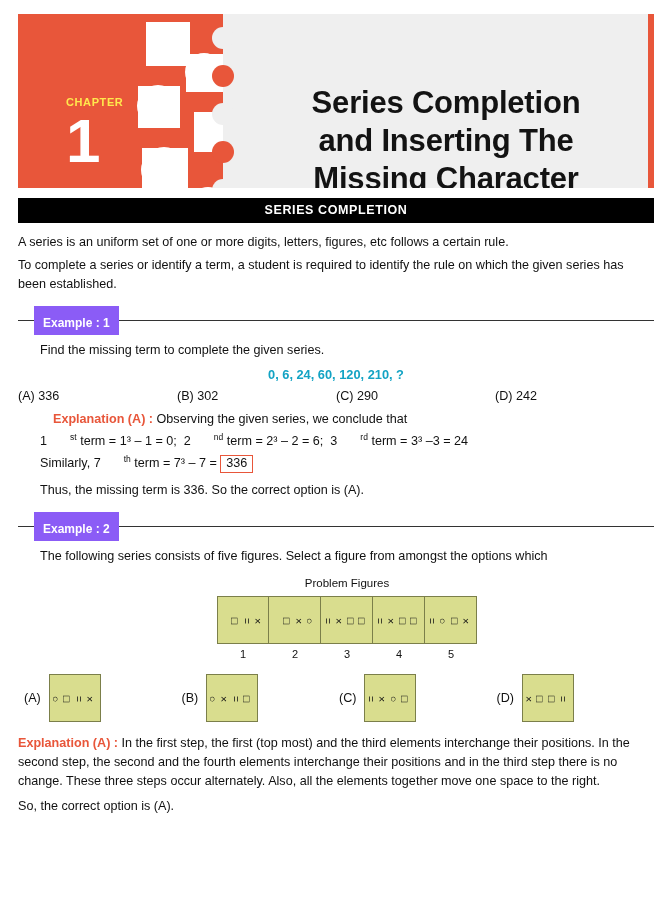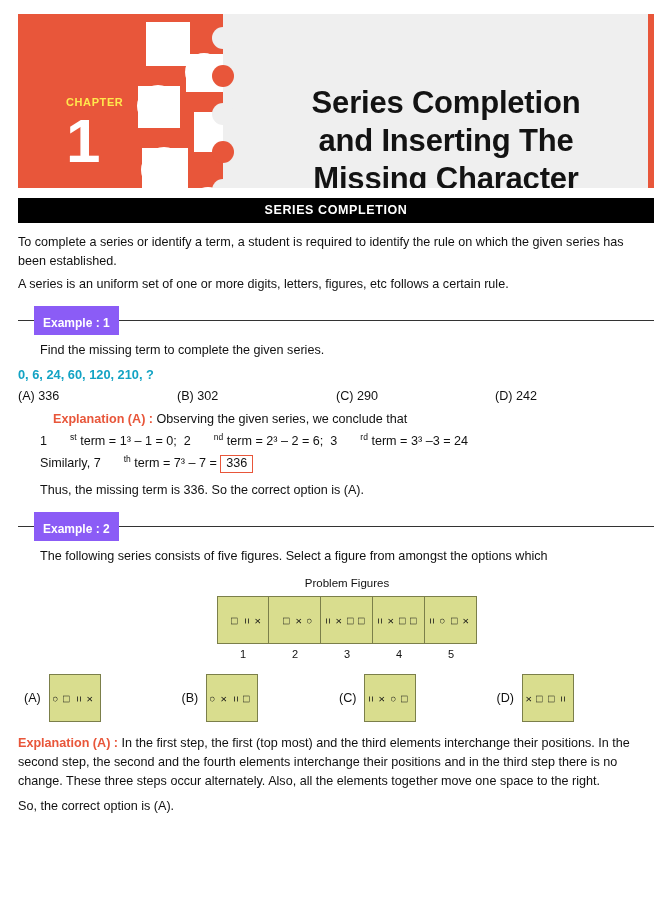--- a/index.html
+++ b/index.html
@@ -115,21 +115,21 @@
   }
   .example-post-line {
     flex: 1;
     height: 1px;
     background: #333333;
   }
   .q-body {
     margin-left: 22px;
   }
   .series-line {
-    text-align: left;
+    text-align: center;
     color: #13a3c4;
     font-weight: bold;
     font-size: 12.8px;
     margin: 5px 0 3px 0;
   }
   .options-row {
     display: flex;
     margin: 2px 0 4px 0;
   }
   .options-row .opt {
@@ -268,22 +268,22 @@
       <div>Series Completion</div>
       <div>and Inserting The</div>
       <div>Missing Character</div>
     </div>
   </div>
 
   <div class="section-bar">SERIES COMPLETION</div>
 
   <div class="content">
 
+    <p>A series is an uniform set of one or more digits, letters, figures, etc follows a certain rule.</p>
     <p>To complete a series or identify a term, a student is required to identify the rule on which the given series has been established.</p>
-    <p>A series is an uniform set of one or more digits, letters, figures, etc follows a certain rule.</p>
 
     <div class="example-row">
       <span class="example-pre-line"></span>
       <span class="example-tag">Example : 1</span>
       <span class="example-post-line"></span>
     </div>
 
     <div class="q-body">
       <p>Find the missing term to complete the given series.</p>
     </div>

